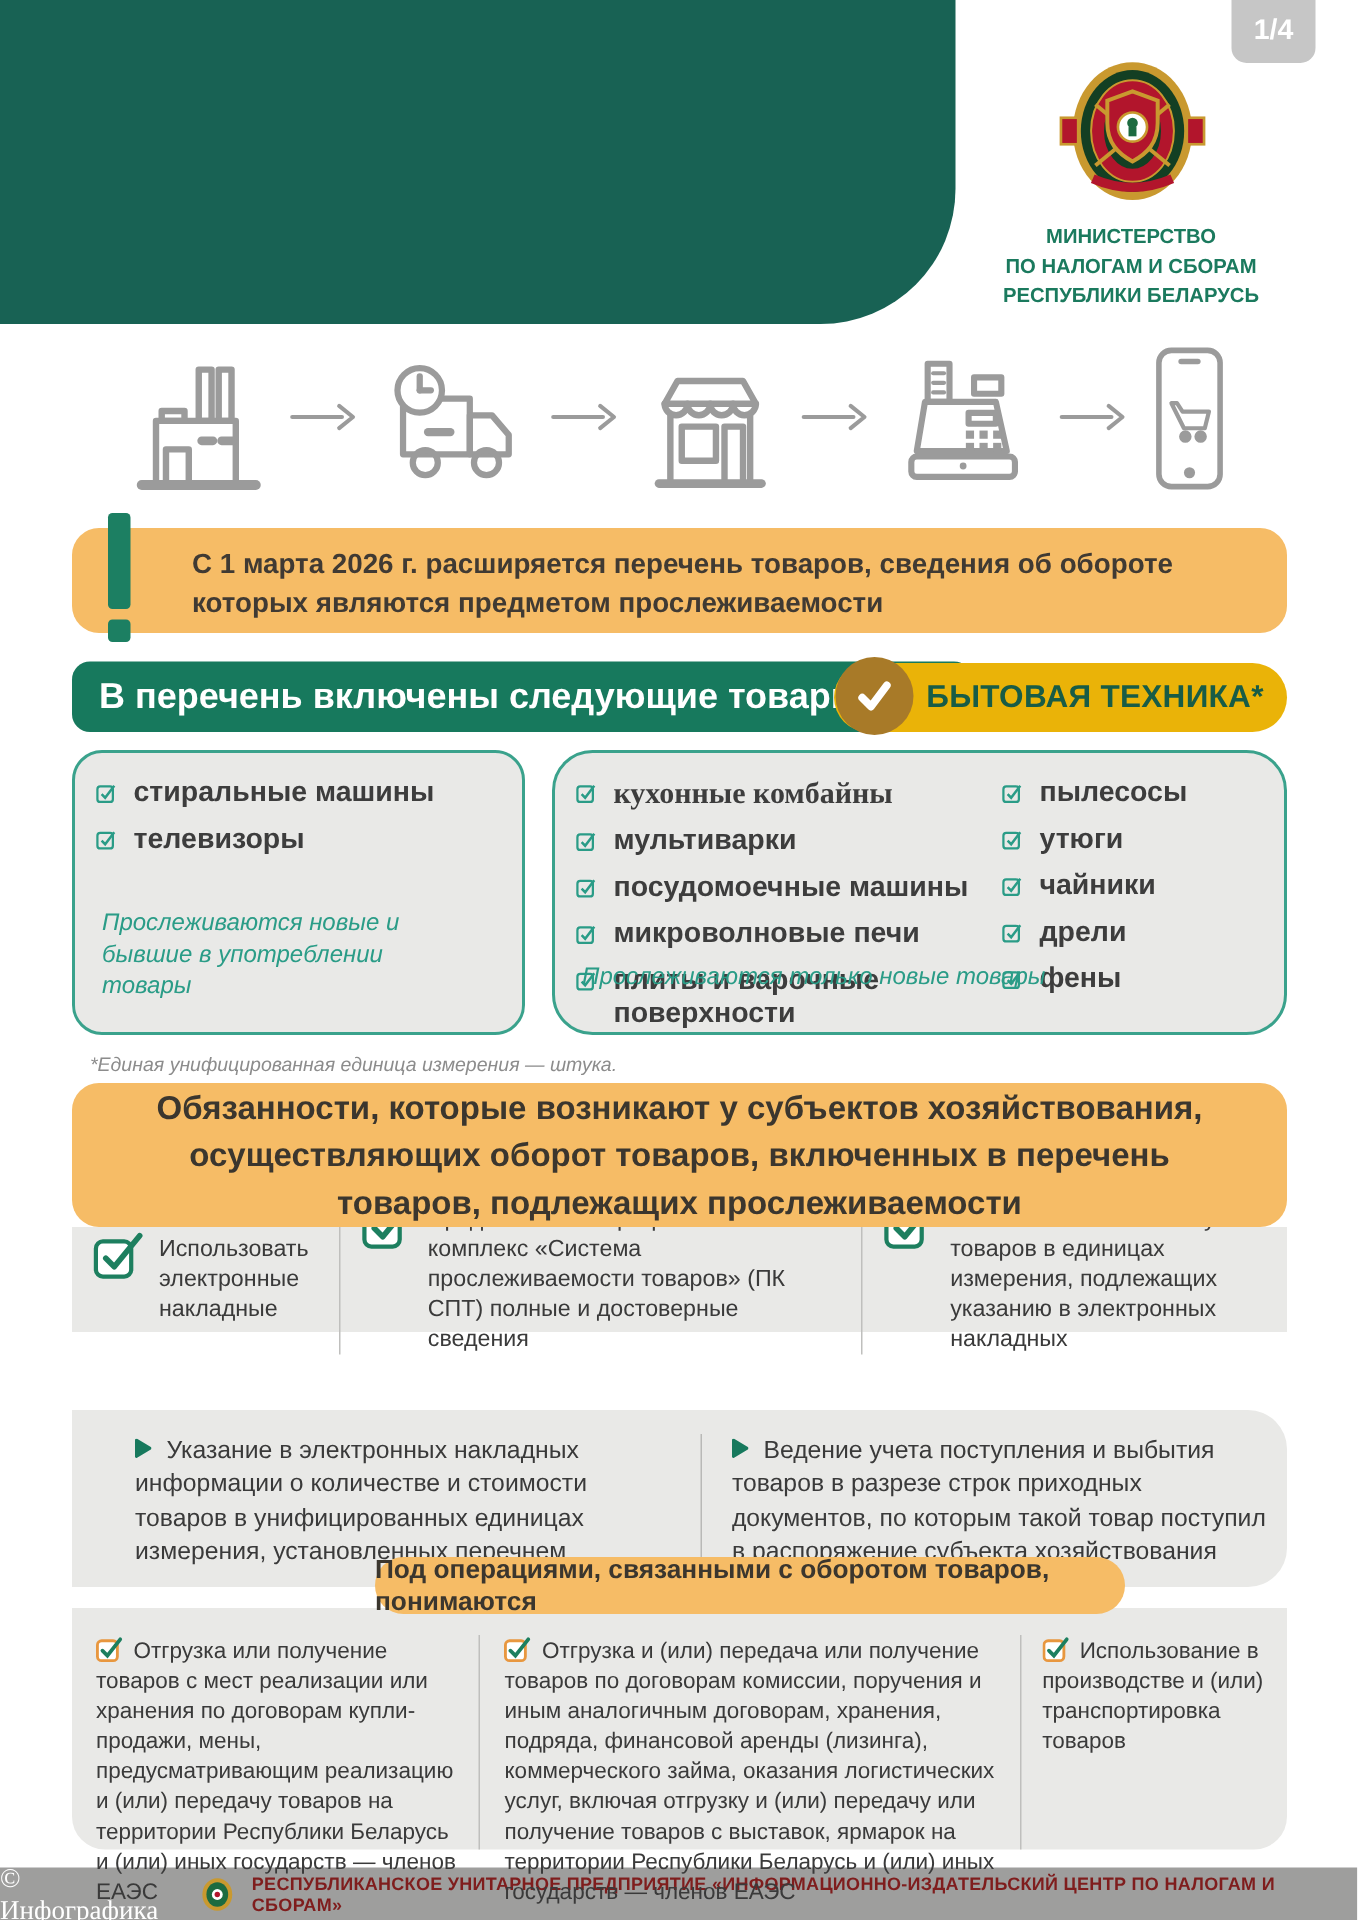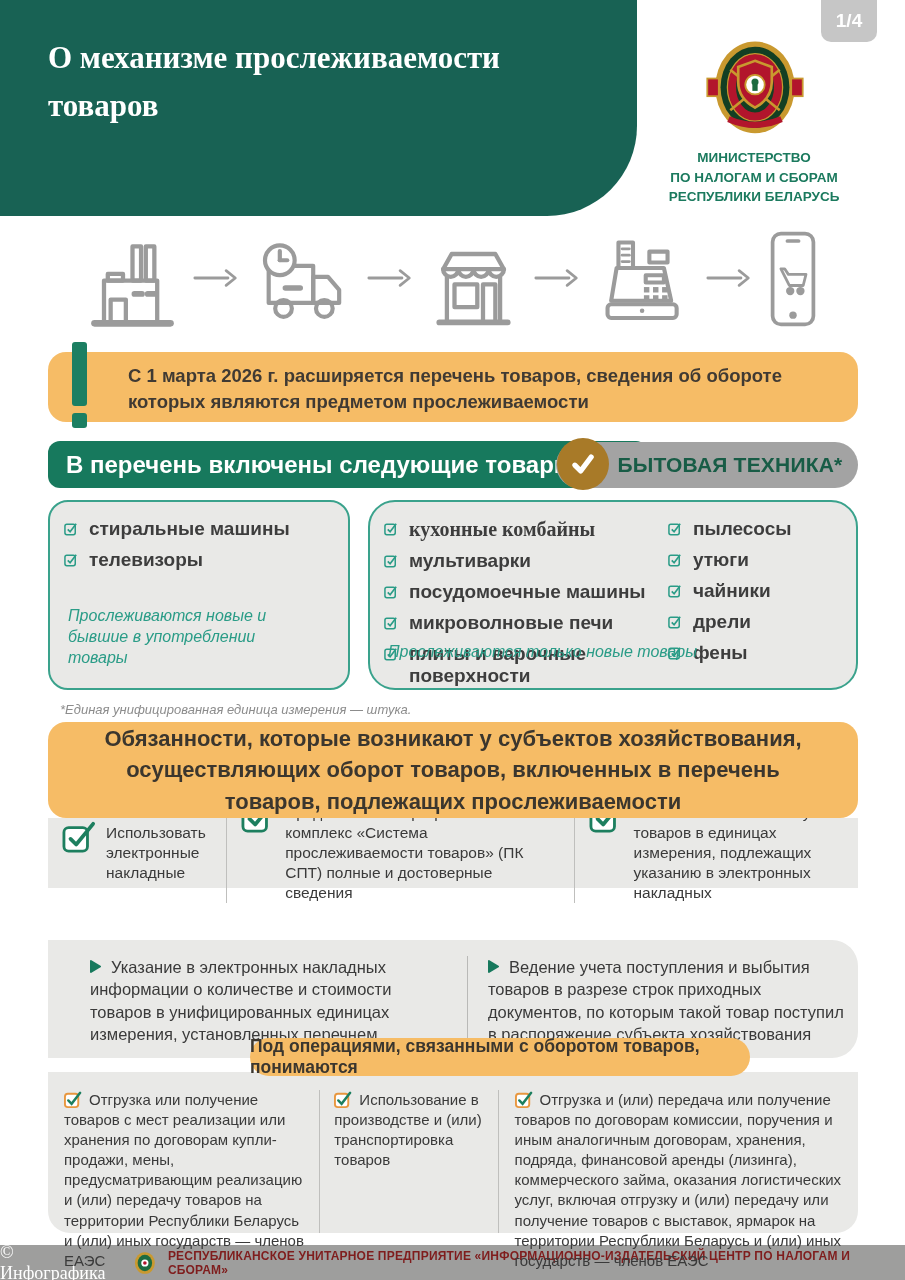--- a/index.html
+++ b/index.html
@@ -29,21 +29,21 @@
          border-radius:18px;box-sizing:border-box;padding:11px 26px 0 80px;
          font-size:18.5px;font-weight:700;color:#403a33;line-height:1.4;}
   .excl{position:absolute;left:24px;top:-10px;width:15px;}
   .excl-bar{width:15px;height:64px;background:#1c7f62;border-radius:3px;}
   .excl-dot{width:15px;height:15px;background:#1c7f62;border-radius:3px;margin-top:7px;}
 
   
   .list-bar{position:absolute;left:48px;top:441px;width:600px;height:47px;background:#17795d;
             border-radius:12px;display:flex;align-items:center;padding-left:18px;
             box-sizing:border-box;color:#fff;font-weight:700;font-size:24px;z-index:1;}
-  .tech-pill{position:absolute;left:556px;top:442px;width:302px;height:46px;background:#a3a3a3;
+  .tech-pill{position:absolute;left:556px;top:442px;width:302px;height:46px;background:#eab308;
              border-radius:23px;display:flex;align-items:center;justify-content:center;
              padding-left:46px;box-sizing:border-box;color:#185c46;font-weight:700;
              font-size:21px;z-index:2;letter-spacing:.2px;}
   .check-circle{position:absolute;left:557px;top:438px;width:52px;height:52px;border-radius:50%;
                 background:#a87a28;display:flex;align-items:center;justify-content:center;z-index:3;}
 
   
   .card{position:absolute;background:#e9e9e7;border:2px solid #3aa28c;border-radius:20px;
         box-sizing:border-box;padding:16px 14px;}
   .card1{left:48px;top:500px;width:302px;height:190px;}
@@ -103,21 +103,20 @@
           display:flex;align-items:center;justify-content:center;gap:12px;}
   .foot-copy{color:#fff;font-family:"Liberation Serif",serif;font-size:18px;}
   .foot-org{color:#7f1d1d;font-weight:700;font-size:12px;letter-spacing:.2px;}
 </style>
 </head>
 <body>
 
 <div class="page">
 
   <div class="hdr-panel"></div>
-  <div class="hdr-title">О механизме прослеживаемости товаров</div>
   <div class="page-badge">1/4</div>
 
   <svg class="emblem" viewBox="0 0 120 126">
     <ellipse cx="60" cy="60" rx="45" ry="52" fill="#c9992f"></ellipse>
     <ellipse cx="60" cy="60" rx="39" ry="46" fill="#133f23"></ellipse>
     <ellipse cx="60" cy="60" rx="31" ry="38" fill="none" stroke="#c9992f" stroke-width="2"></ellipse>
     <rect x="6" y="50" width="13" height="20" fill="#b2152c" stroke="#c9992f" stroke-width="2"></rect>
     <rect x="101" y="50" width="13" height="20" fill="#b2152c" stroke="#c9992f" stroke-width="2"></rect>
     <ellipse cx="60" cy="60" rx="26" ry="33" fill="none" stroke="#b2152c" stroke-width="9"></ellipse>
     <line x1="32" y1="86" x2="88" y2="40" stroke="#c9992f" stroke-width="3"></line>
@@ -366,31 +365,31 @@
   </div>
 
   <div class="ops-pill">Под операциями, связанными с оборотом товаров, понимаются</div>
   <div class="ops-block">
     <div class="ops-col ops1">
       <svg width="19" height="19" viewBox="0 0 20 20">
         <rect x="1" y="4" width="14" height="14" rx="3" fill="#fff" stroke="#e8973f" stroke-width="2"></rect>
         <polyline points="4.5,11 8,14.5 17,3" fill="none" stroke="#1d7f5f" stroke-width="2.6" stroke-linecap="round"></polyline>
       </svg><span>Отгрузка или получение товаров с мест реализации или хранения по договорам купли-продажи, мены, предусматривающим реализацию и (или) передачу товаров на территории Республики Беларусь и (или) иных государств — членов ЕАЭС</span>
     </div>
+    <div class="ops-col ops2">
+      <svg width="19" height="19" viewBox="0 0 20 20">
+        <rect x="1" y="4" width="14" height="14" rx="3" fill="#fff" stroke="#e8973f" stroke-width="2"></rect>
+        <polyline points="4.5,11 8,14.5 17,3" fill="none" stroke="#1d7f5f" stroke-width="2.6" stroke-linecap="round"></polyline>
+      </svg><span>Отгрузка и (или) передача или получение товаров по договорам комиссии, поручения и иным аналогичным договорам, хранения, подряда, финансовой аренды (лизинга), коммерческого займа, оказания логистических услуг, включая отгрузку и (или) передачу или получение товаров с выставок, ярмарок на территории Республики Беларусь и (или) иных государств — членов ЕАЭС</span>
+    </div>
     <div class="ops-col ops3">
       <svg width="19" height="19" viewBox="0 0 20 20">
         <rect x="1" y="4" width="14" height="14" rx="3" fill="#fff" stroke="#e8973f" stroke-width="2"></rect>
         <polyline points="4.5,11 8,14.5 17,3" fill="none" stroke="#1d7f5f" stroke-width="2.6" stroke-linecap="round"></polyline>
       </svg><span>Использование в производстве и (или) транспортировка товаров</span>
-    </div>
-    <div class="ops-col ops2">
-      <svg width="19" height="19" viewBox="0 0 20 20">
-        <rect x="1" y="4" width="14" height="14" rx="3" fill="#fff" stroke="#e8973f" stroke-width="2"></rect>
-        <polyline points="4.5,11 8,14.5 17,3" fill="none" stroke="#1d7f5f" stroke-width="2.6" stroke-linecap="round"></polyline>
-      </svg><span>Отгрузка и (или) передача или получение товаров по договорам комиссии, поручения и иным аналогичным договорам, хранения, подряда, финансовой аренды (лизинга), коммерческого займа, оказания логистических услуг, включая отгрузку и (или) передачу или получение товаров с выставок, ярмарок на территории Республики Беларусь и (или) иных государств — членов ЕАЭС</span>
     </div>
   </div>
 
   <div class="footer">
     <span class="foot-copy">© Инфографика</span>
     <svg width="22" height="24" viewBox="0 0 24 26">
       <ellipse cx="12" cy="13" rx="11" ry="12" fill="#c9992f"></ellipse>
       <ellipse cx="12" cy="13" rx="8" ry="9" fill="#1d6b40"></ellipse>
       <circle cx="12" cy="13" r="4" fill="#fff"></circle>
       <circle cx="12" cy="13" r="2" fill="#b2152c"></circle>

